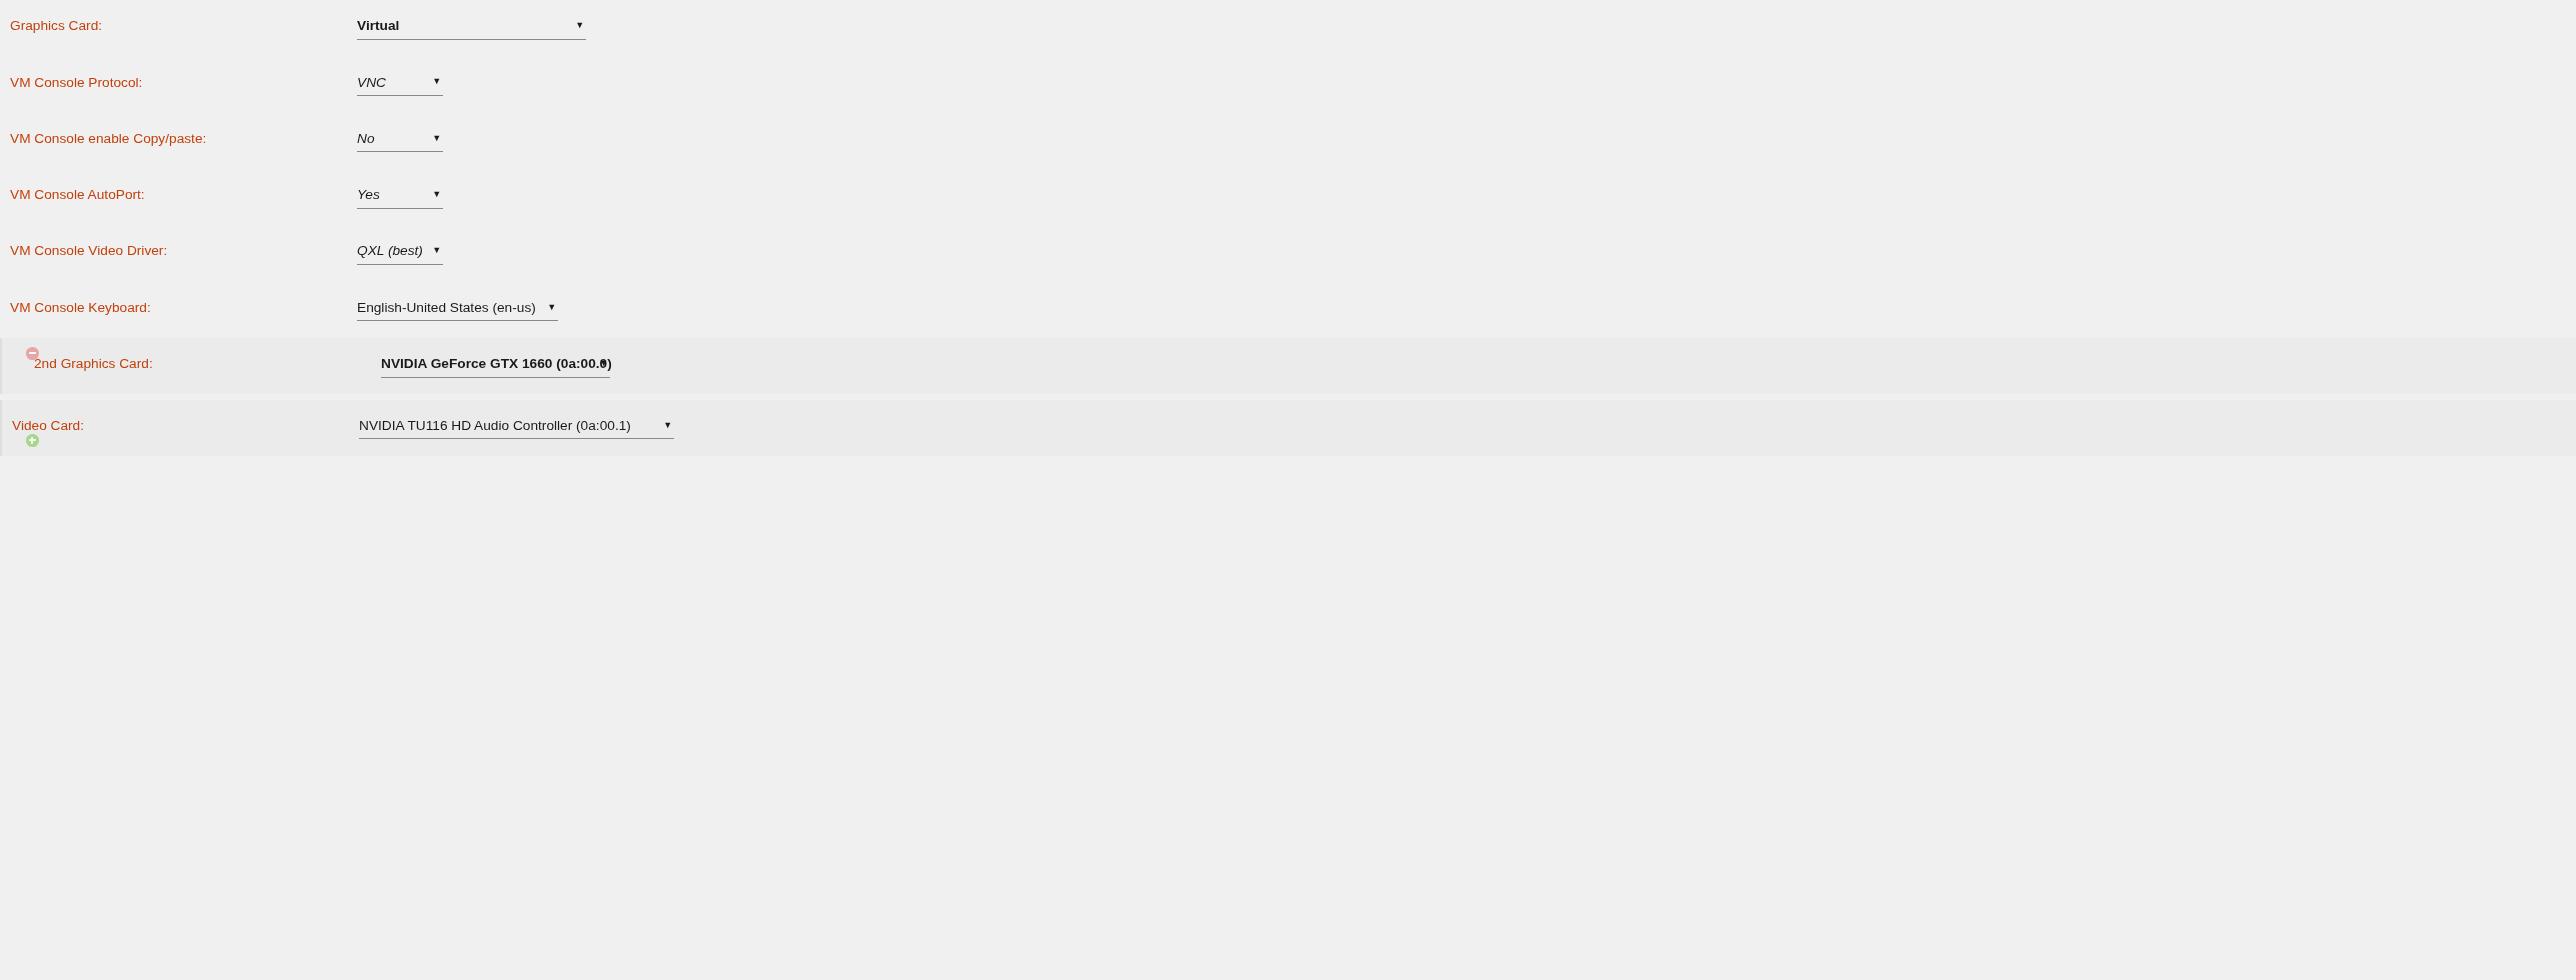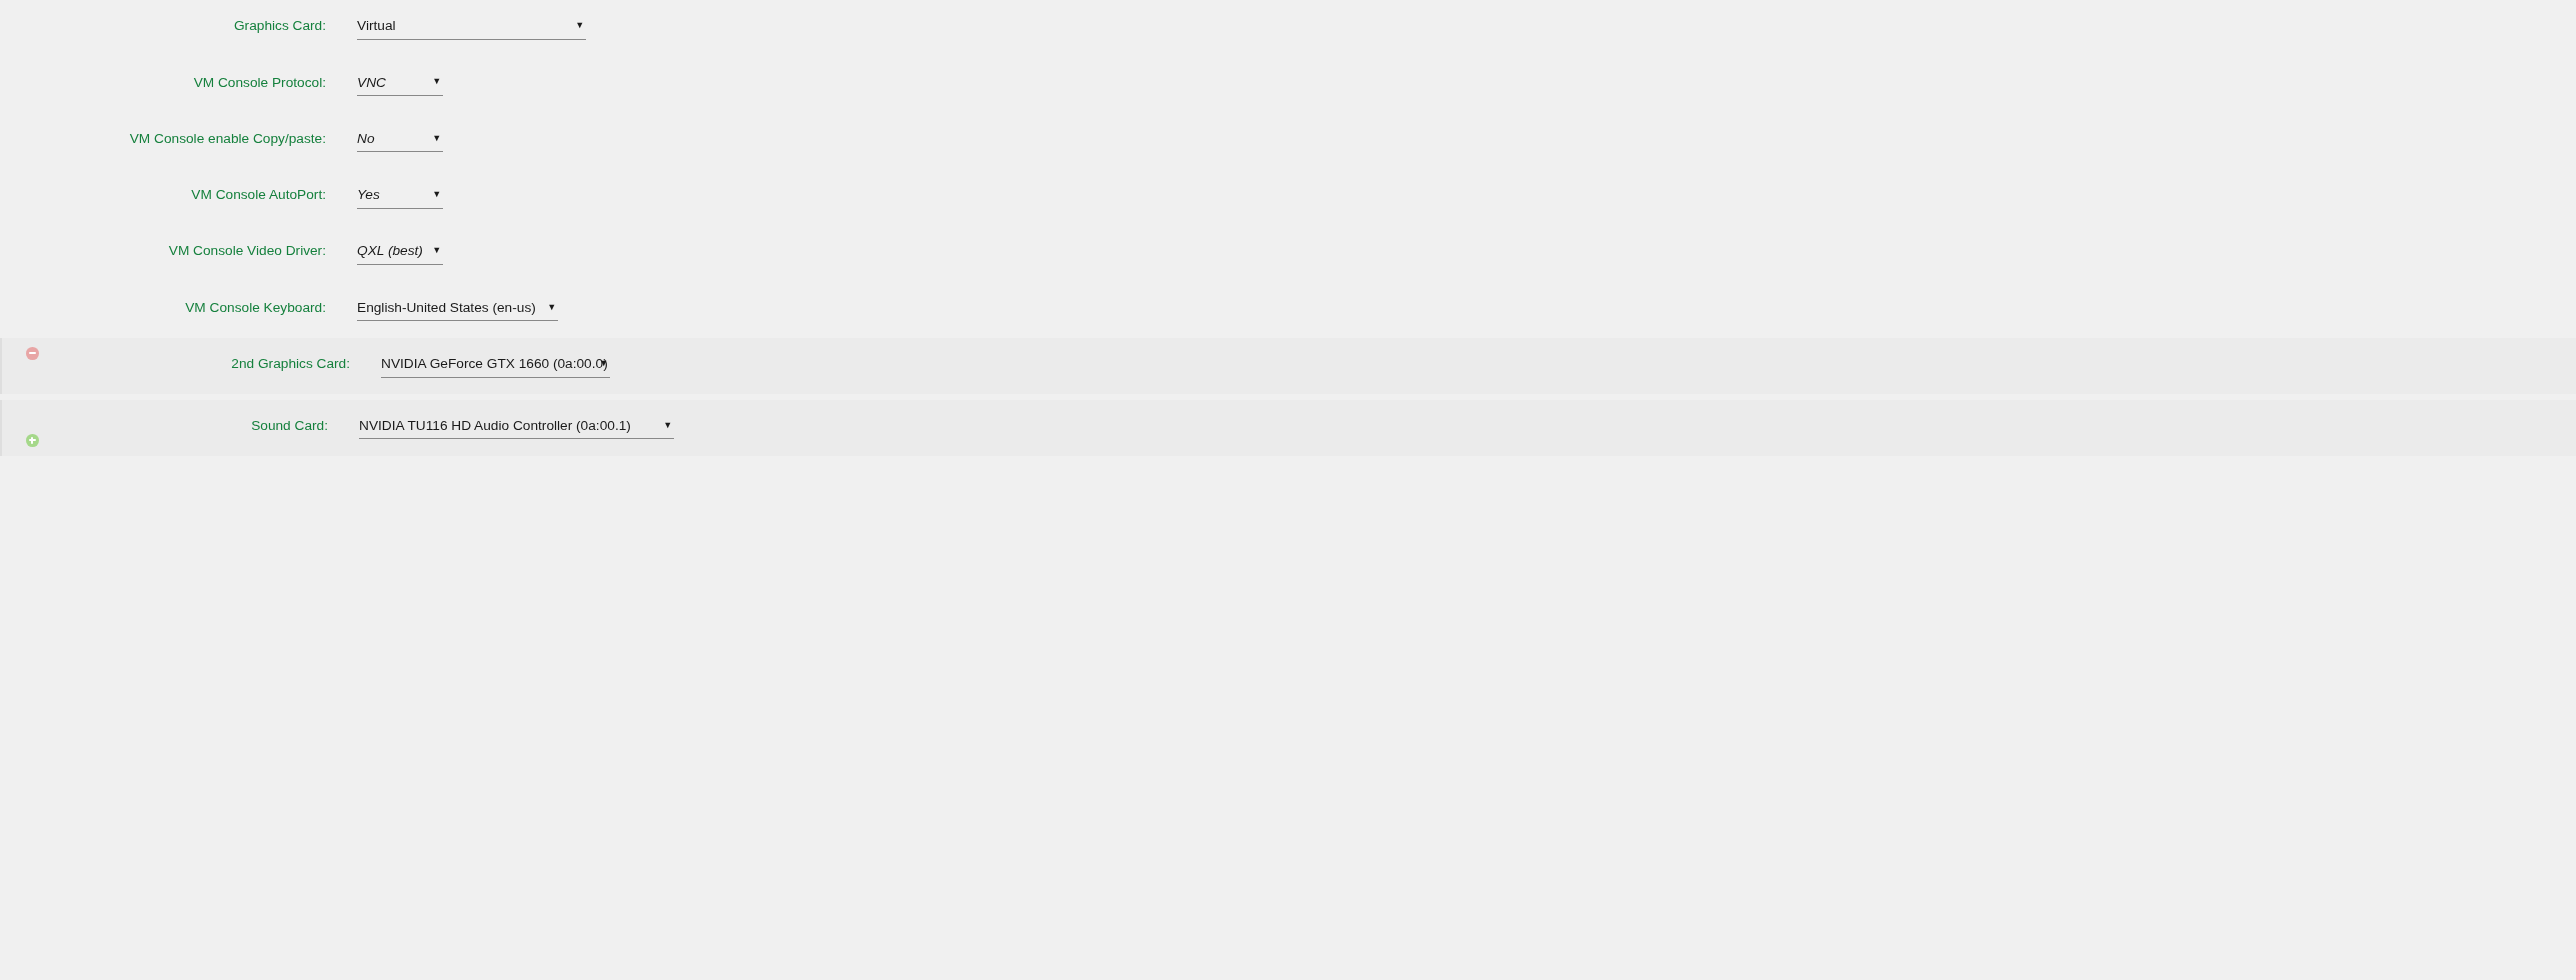--- a/index.html
+++ b/index.html
@@ -35,24 +35,23 @@
       margin-top: 5.5px;
     }
     .form-row {
       display: flex;
       align-items: flex-start;
       padding-top: 16.5px;
       padding-bottom: 16.5px;
     }
     .label-col {
       width: 316px;
-      text-align: right;
       padding-right: 0;
       font-size: 13.7px;
-      color: #15803d;
+      color: #c2410c;
       padding-top: 1.8px;
     }
     .input-col {
       padding-left: 31px;
       display: flex;
       align-items: center;
     }
     .select-wrapper {
       position: relative;
       display: inline-block;
@@ -67,21 +66,21 @@
       white-space: nowrap;
     }
     .select-arrow {
       position: absolute;
       right: 1.8px;
       top: 3.7px;
       font-size: 9.1px;
       color: #1a1a1a;
       pointer-events: none;
     }
-    .w-250 { width: 229px; }
+    .w-250 { width: 229px; font-weight: bold; }
     .w-94 { width: 86px; font-style: italic; }
     .w-220 { width: 201px; }
     .w-344 { width: 315px; }
     .text-input {
       border: none;
       border-bottom: 0.9px solid #888;
       background: transparent;
       font-size: 13.7px;
       padding: 1.8px 0 5.5px 0;
       outline: none;
@@ -223,21 +222,21 @@
           <span class="select-value">NVIDIA GeForce GTX 1660 (0a:00.0)</span>
           <span class="select-arrow">▼</span>
         </div>
       </div>
     </div>
 
   </div>
 
   <div class="section section-sound">
     <div class="form-row">
-      <div class="label-col">Sound Card:</div>
+      <div class="label-col">Video Card:</div>
       <div class="input-col">
         <div class="select-wrapper w-344">
           <span class="select-value">NVIDIA TU116 HD Audio Controller (0a:00.1)</span>
           <span class="select-arrow">▼</span>
         </div>
       </div>
     </div>
     <span class="icon-add"></span>
   </div>
 

